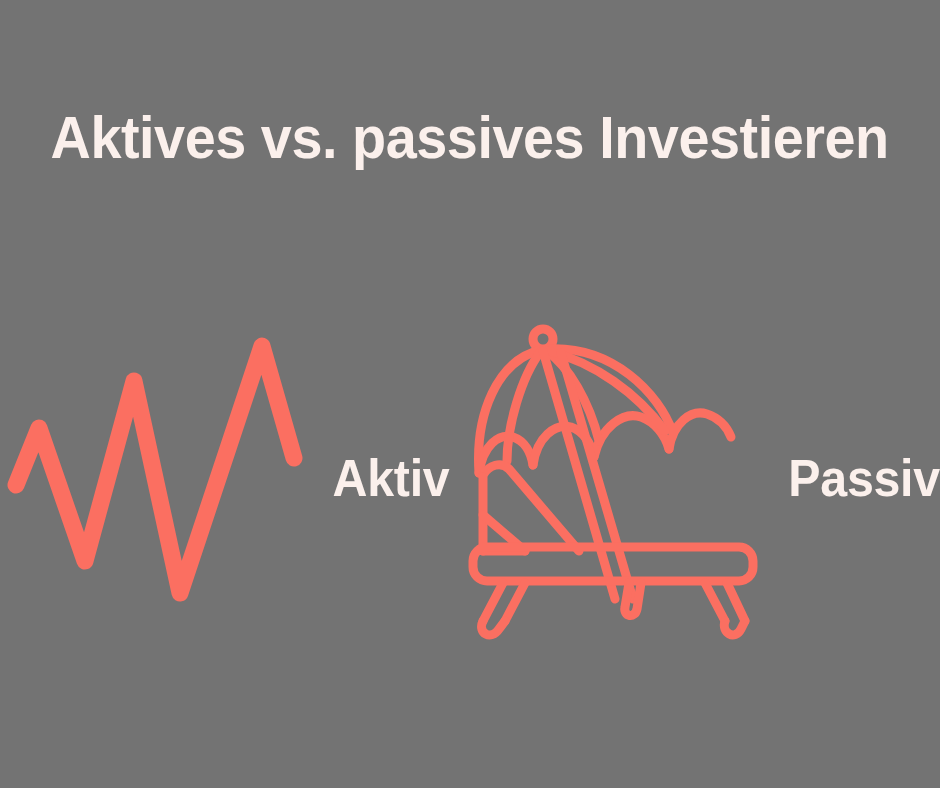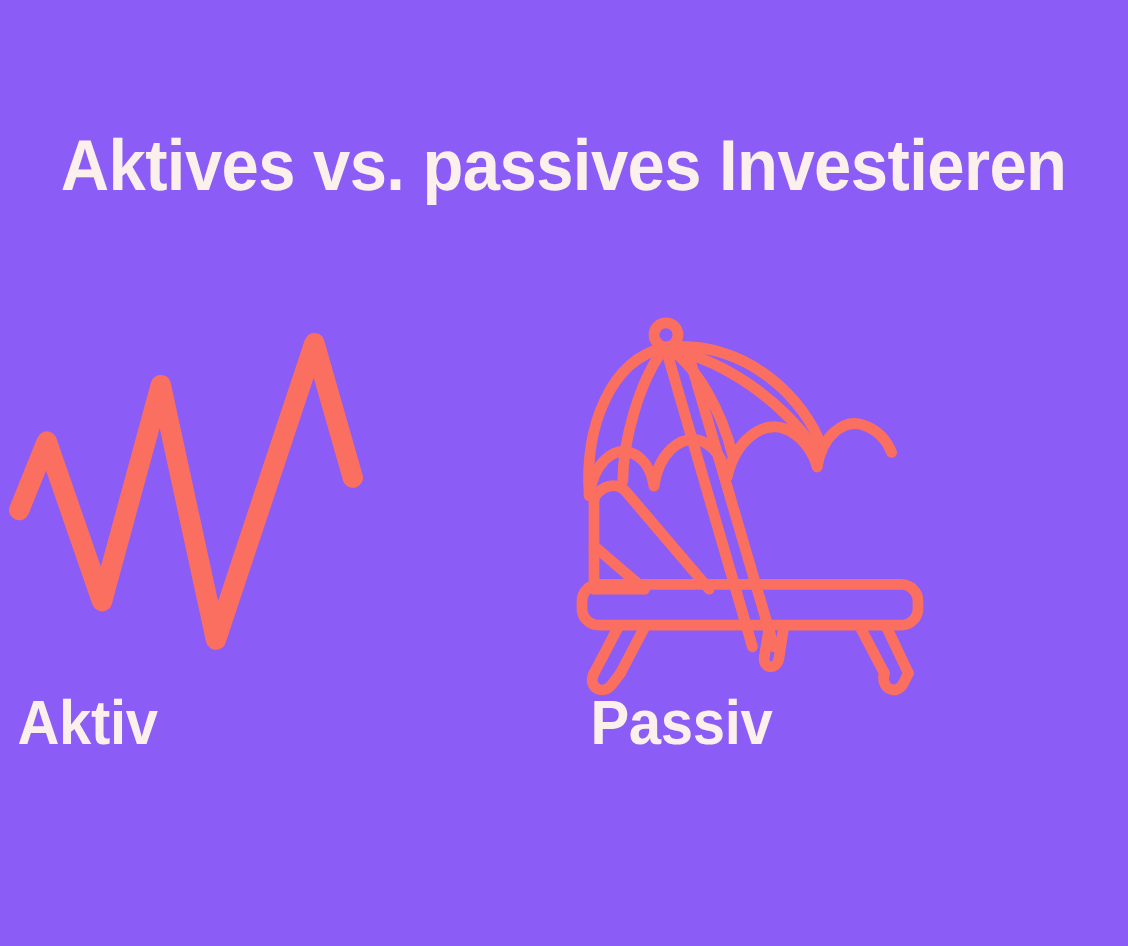--- a/index.html
+++ b/index.html
@@ -12,21 +12,21 @@
     width: 940px;
     height: 788px;
     overflow: hidden;
     font-family: "Liberation Sans", "DejaVu Sans", sans-serif;
   }
 
   #infographic {
     position: relative;
     width: 940px;
     height: 788px;
-    background: #8b5cf6;
+    background: #737373;
   }
 
   
   .title-wrap {
     position: absolute;
     left: 0;
     top: 108px;
     width: 940px;
     text-align: center;
   }
@@ -53,21 +53,22 @@
     height: 420px;
     display: flex;
     flex-direction: row;
     align-items: flex-start;
     justify-content: center;
   }
   .panel {
     width: 470px;
     height: 420px;
     display: flex;
-    flex-direction: column;
+    flex-direction: row;
+    align-items: center;
     justify-content: flex-start;
   }
   .icon-box {
     width: 330px;
     height: 300px;
     display: flex;
     align-items: center;
     justify-content: center;
   }
   .icon-box svg {

